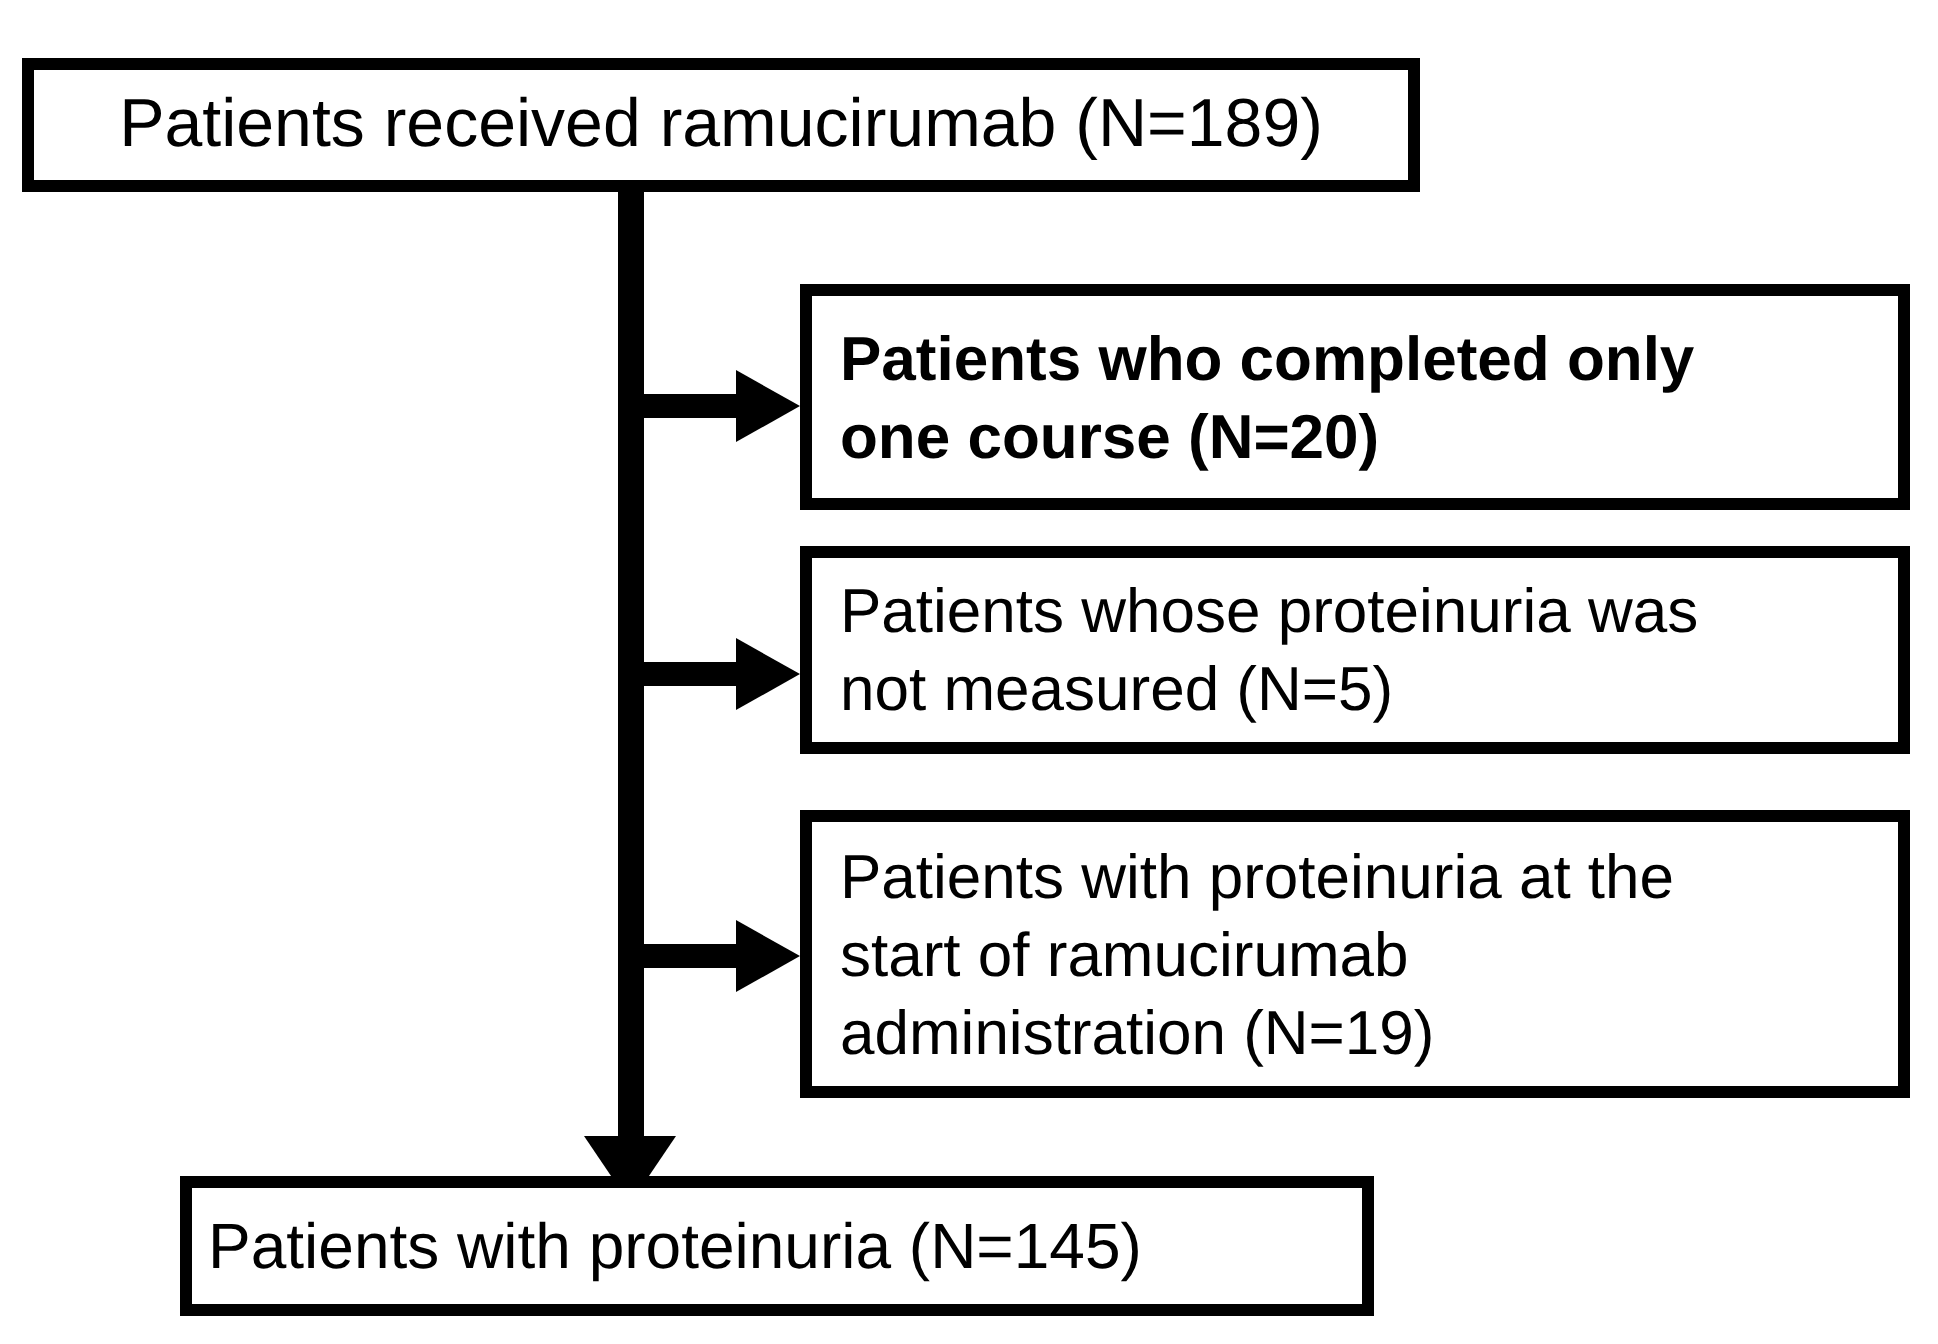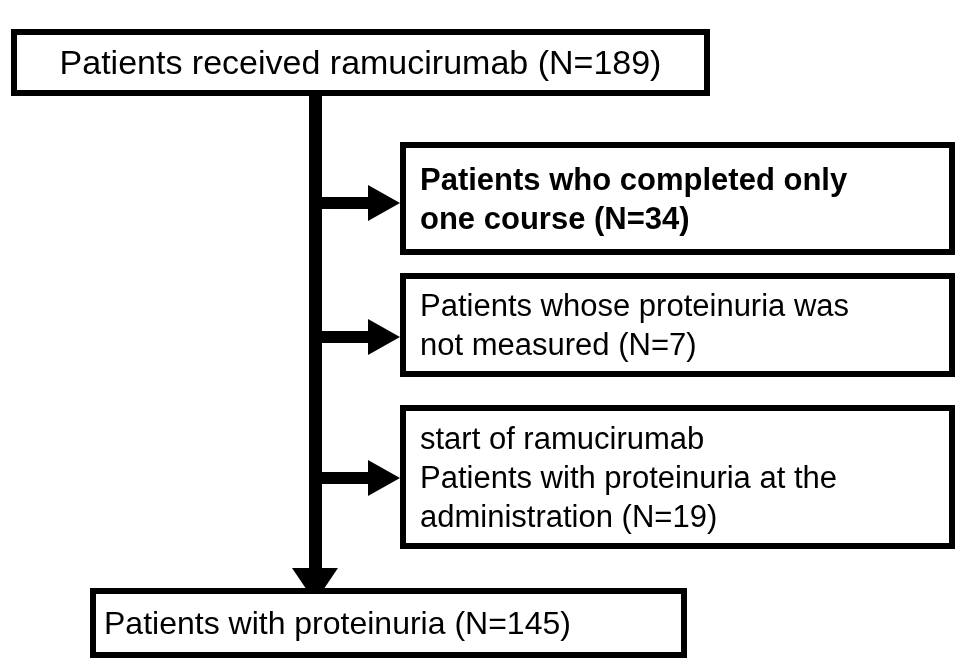--- a/index.html
+++ b/index.html
@@ -102,31 +102,31 @@
   <div class="arrow-right" id="head-0"></div>
 
   <div class="connector" id="branch-1"></div>
   <div class="arrow-right" id="head-1"></div>
 
   <div class="connector" id="branch-2"></div>
   <div class="arrow-right" id="head-2"></div>
 
   <div class="box excl" id="box-excl-0">
     <span class="txt">Patients who completed only</span>
-    <span class="txt">one course (N=34)</span>
+    <span class="txt">one course (N=20)</span>
   </div>
 
   <div class="box excl" id="box-excl-1">
     <span class="txt">Patients whose proteinuria was</span>
-    <span class="txt">not measured (N=7)</span>
+    <span class="txt">not measured (N=5)</span>
   </div>
 
   <div class="box excl" id="box-excl-2">
+    <span class="txt">Patients with proteinuria at the</span>
     <span class="txt">start of ramucirumab</span>
-    <span class="txt">Patients with proteinuria at the</span>
     <span class="txt">administration (N=19)</span>
   </div>
 
   <div class="box" id="box-result">
     <span class="txt">Patients with proteinuria (N=145)</span>
   </div>
 
 </div>
 
 </body></html>

